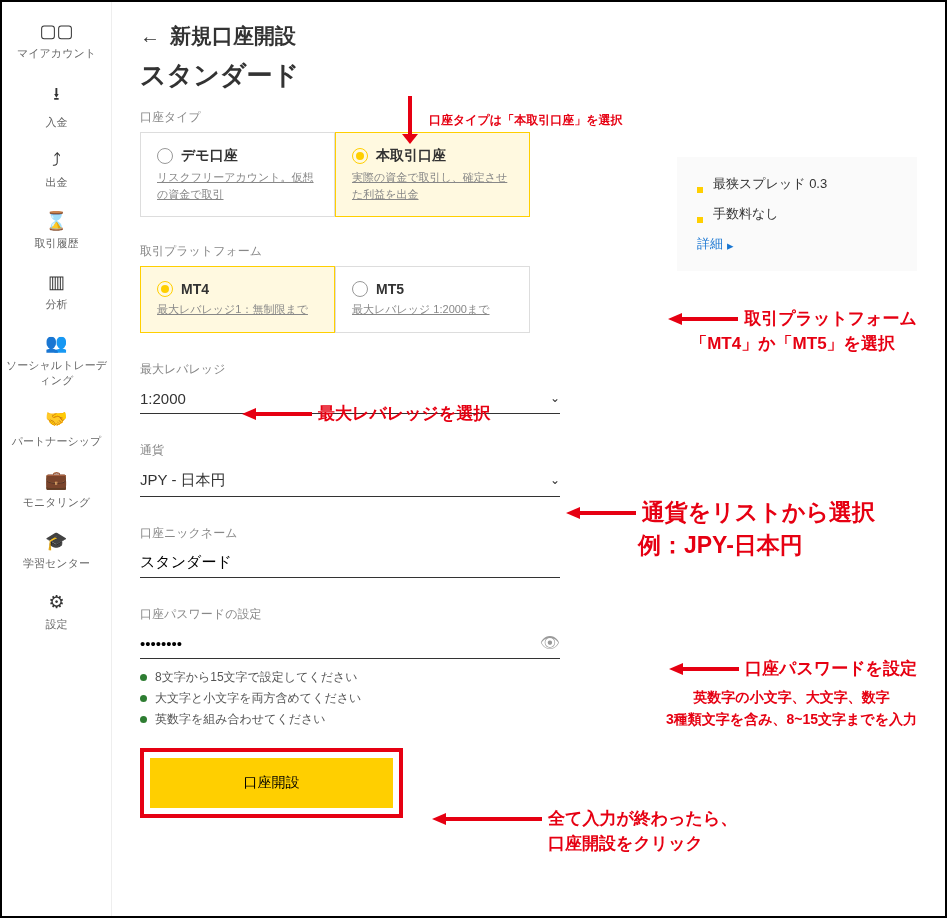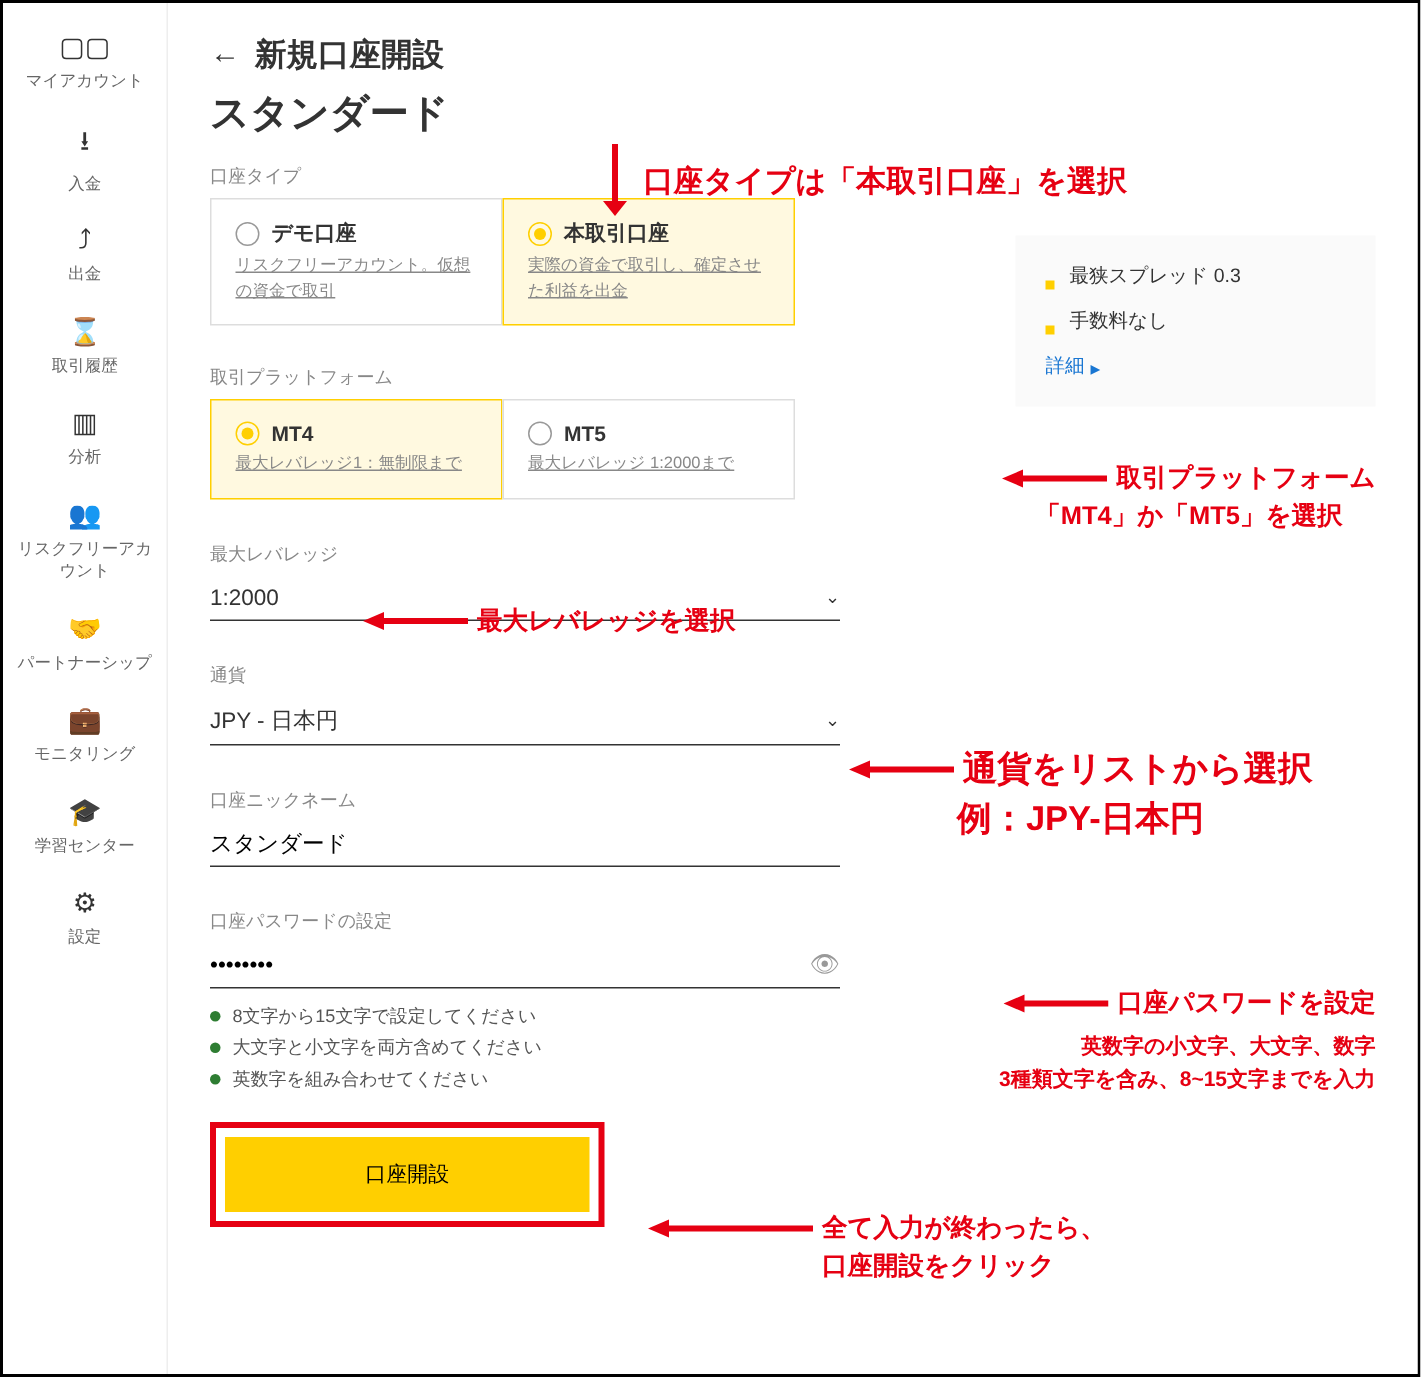--- a/index.html
+++ b/index.html
@@ -32,22 +32,22 @@
 .chev { font-size:12px; }
 .input { border:none; border-bottom:1px solid #333; padding: 6px 0; width:100%; font-size:15px; outline:none; font-family:inherit; }
 .pwd-wrap { position:relative; width:420px; }
 .eye { position:absolute; right:0; top:4px; color:#999; font-size:16px; cursor:pointer; }
 .rules { margin-top:10px; font-size:12px; color:#555; list-style:none; }
 .rules li { display:flex; align-items:center; gap:8px; margin-bottom:4px;}
 .gdot { width:7px; height:7px; background:#2e7d32; border-radius:50%; flex-shrink:0;}
 .submit-wrap { margin-top: 20px; border: 4px solid #e60012; padding: 6px; width: 263px; }
 .submit { background:#ffcf00; border:none; width:100%; padding:16px 0; font-size:14px; font-weight:400; cursor:pointer; font-family:inherit; }
 
-.ann { position:absolute; color:#e60012; font-weight:700; font-size:20px; display:flex; align-items:center; gap:6px; white-space:nowrap; pointer-events:none; }
-.ann-sub { color:#e60012; font-weight:700; font-size:14px; line-height:1.6;text-align:right; }
+.ann { position:absolute; color:#e60012; font-weight:700; font-size:12px; display:flex; align-items:center; gap:6px; white-space:nowrap; pointer-events:none; }
+.ann-sub { color:#e60012; font-weight:700; font-size:14px; line-height:1.6; }
 .ann-col { position:absolute; color:#e60012; font-weight:700; text-align:left; pointer-events:none; }
 svg.arr { flex-shrink:0; }
 </style>
 </head>
 <body>
 
 <div class="page">
   <div class="sidebar">
     <div class="sb-item">
         <span class="sb-icon">▢▢</span>
@@ -64,21 +64,21 @@
     <div class="sb-item">
         <span class="sb-icon">⌛</span>
         <span>取引履歴</span>
       </div>
     <div class="sb-item">
         <span class="sb-icon">▥</span>
         <span>分析</span>
       </div>
     <div class="sb-item">
         <span class="sb-icon">👥</span>
-        <span>リスクフリーアカウント</span>
+        <span>ソーシャルトレーディング</span>
       </div>
     <div class="sb-item">
         <span class="sb-icon">🤝</span>
         <span>パートナーシップ</span>
       </div>
     <div class="sb-item">
         <span class="sb-icon">💼</span>
         <span>モニタリング</span>
       </div>
     <div class="sb-item">

